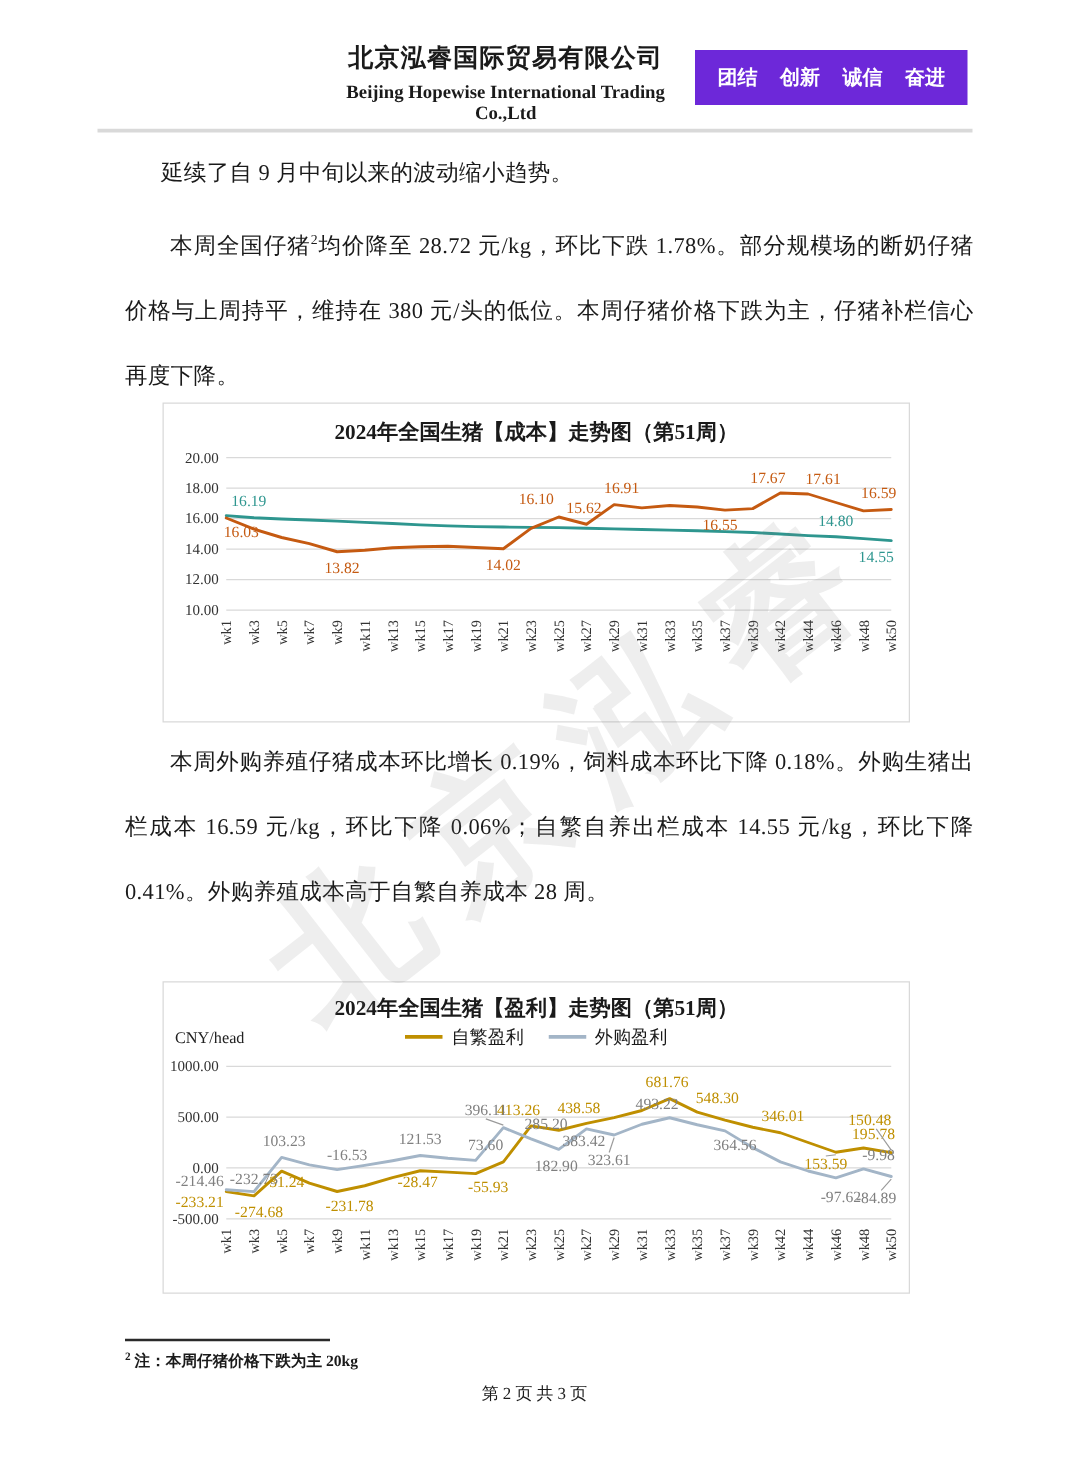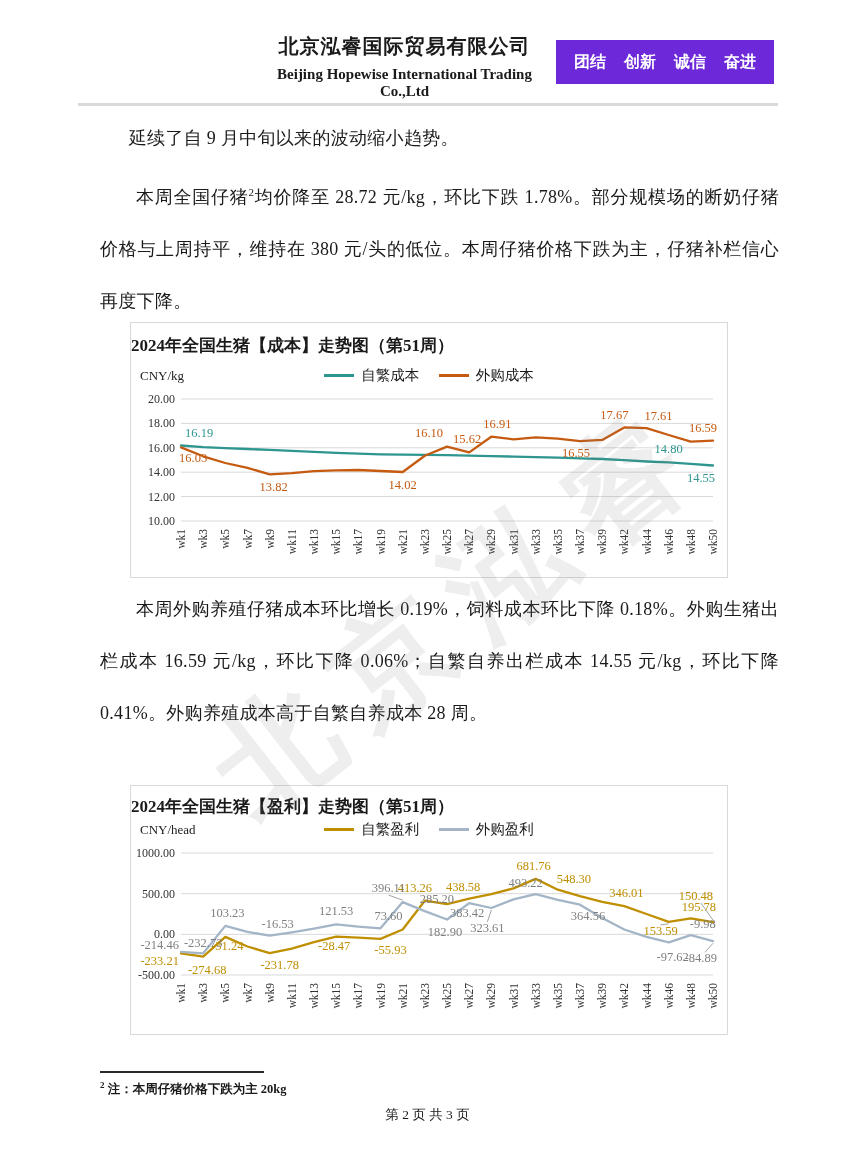--- a/index.html
+++ b/index.html
@@ -15,21 +15,21 @@
           justify-content:space-evenly;font-family:"Liberation Sans","DejaVu Sans",sans-serif;}
   .banner span{color:#fff;font-weight:bold;font-size:16px;}
   
   .para{position:absolute;left:100px;width:679px;font-size:18px;line-height:52px;text-align:justify;
         letter-spacing:0.3px;}
   .indent{text-indent:2em;}
   .small-indent{text-indent:1.6em;}
   .para sup{font-size:11px;}
   
   .chart-card{position:absolute;left:130px;width:598px;border:1px solid #d9d9d9;background:#fff;box-sizing:border-box;}
-  .chart-title{font-weight:bold;font-size:17px;padding-top:11px;}
+  .chart-title{text-align:center;font-weight:bold;font-size:17px;padding-top:11px;}
   .legend-row{position:relative;height:30px;margin-top:3px;}
   .chart-unit{position:absolute;left:9px;top:8px;font-size:13px;color:#222;}
   .legend{position:absolute;left:0;right:0;top:6px;text-align:center;font-size:14.5px;}
   .legend-item{display:inline-block;margin:0 8px;}
   .legend-swatch{display:inline-block;width:30px;height:3px;vertical-align:middle;margin-right:7px;margin-top:-3px;}
   .svg-wrap{padding-left:2px;}
   
   .footnote-rule{position:absolute;left:100px;top:1071px;width:164px;height:2px;background:#2a2a2a;}
   .footnote{position:absolute;left:100px;top:1080px;font-size:12.5px;font-weight:bold;}
   .footnote sup{font-size:9px;}
@@ -54,27 +54,20 @@
     <span>诚信</span>
     <span>奋进</span>
   </div>
   <div class="header-rule"></div>
 
   <div class="para small-indent" style="top:112px;">延续了自 9 月中旬以来的波动缩小趋势。</div>
   <div class="para indent" style="top:166px;"><span>本周全国仔猪</span><sup>2</sup><span>均价降至 28.72 元/kg，环比下跌 1.78%。部分规模场的断奶仔猪价格与上周持平，维持在 380 元/头的低位。本周仔猪价格下跌为主，仔猪补栏信心再度下降。</span></div>
 
   <div class="chart-card" style="top:322px;height:256px;">
     <div class="chart-title">2024年全国生猪【成本】走势图（第51周）</div>
-    <div class="legend-row">
-      <span class="chart-unit">CNY/kg</span>
-      <div class="legend">
-        <span class="legend-item"><span class="legend-swatch" style="background:#2e968f"></span><span>自繁成本</span></span>
-        <span class="legend-item"><span class="legend-swatch" style="background:#c55a11"></span><span>外购成本</span></span>
-      </div>
-    </div>
     <div class="svg-wrap"><svg width="592" height="182">
           <line x1="48" y1="9" x2="580" y2="9" stroke="#d9d9d9" stroke-width="1"></line>
           <text x="42" y="13" text-anchor="end" font-size="12" fill="#333" font-family="Liberation Serif, DejaVu Serif, serif">20.00</text>
           <line x1="48" y1="33.4" x2="580" y2="33.4" stroke="#d9d9d9" stroke-width="1"></line>
           <text x="42" y="37.4" text-anchor="end" font-size="12" fill="#333" font-family="Liberation Serif, DejaVu Serif, serif">18.00</text>
           <line x1="48" y1="57.8" x2="580" y2="57.8" stroke="#d9d9d9" stroke-width="1"></line>
           <text x="42" y="61.8" text-anchor="end" font-size="12" fill="#333" font-family="Liberation Serif, DejaVu Serif, serif">16.00</text>
           <line x1="48" y1="82.2" x2="580" y2="82.2" stroke="#d9d9d9" stroke-width="1"></line>
           <text x="42" y="86.2" text-anchor="end" font-size="12" fill="#333" font-family="Liberation Serif, DejaVu Serif, serif">14.00</text>
           <line x1="48" y1="106.6" x2="580" y2="106.6" stroke="#d9d9d9" stroke-width="1"></line>

